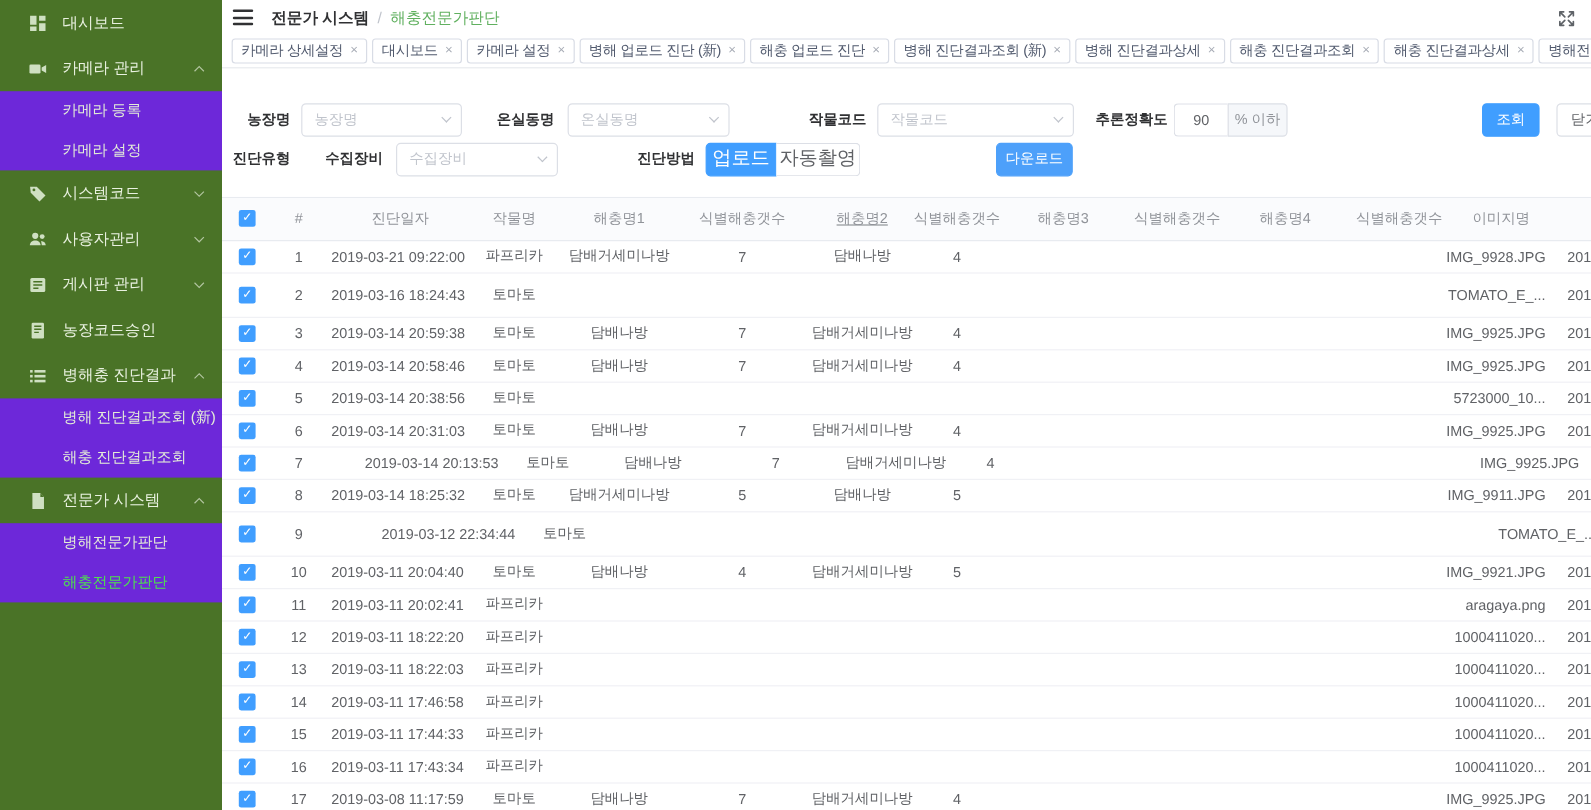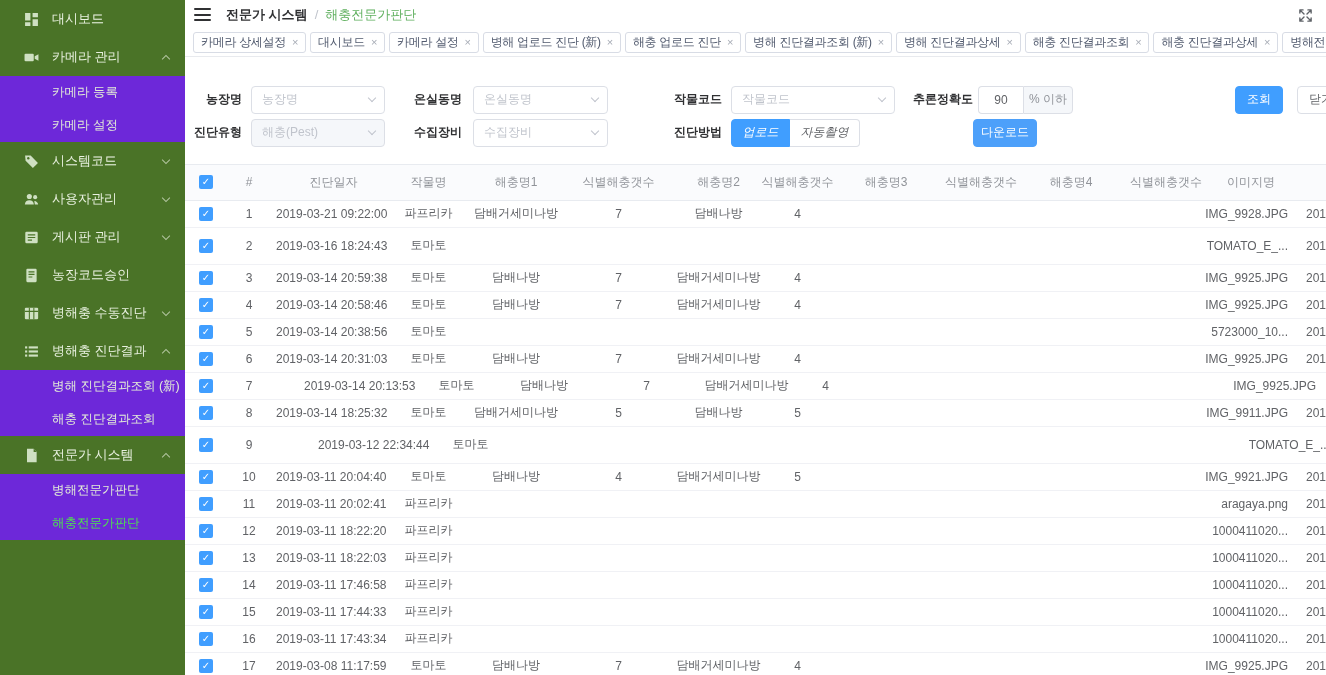--- a/index.html
+++ b/index.html
@@ -59,21 +59,21 @@
     border-right:none; border-radius:4px 0 0 4px; text-align:center; font-size:12px; color:#606266; outline:none; }
   .acc-addon { width:50px; height:28px; border:1px solid #dcdfe6; background:#f5f7fa;
     border-radius:0 4px 4px 0; color:#909399; font-size:12px; display:flex; align-items:center; justify-content:center; }
   .btn { height:28px; border-radius:4px; font-size:12px; display:flex; align-items:center;
     justify-content:center; cursor:pointer; flex-shrink:0; }
   .btn-primary { background:#409eff; border:1px solid #409eff; color:#fff; }
   .btn-plain { background:#fff; border:1px solid #dcdfe6; color:#606266; }
   .search-btn { width:48px; margin-left:auto; }
   .close-btn { width:48px; margin-left:14px; margin-right:-19px; }
   .method-group { display:flex; margin-left:9px; flex-shrink:0; }
-  .mbtn { height:28px; font-size:12px; display:flex; align-items:center; justify-content:center; cursor:pointer;font-style:italic; }
+  .mbtn { height:28px; font-size:16px; display:flex; align-items:center; justify-content:center; cursor:pointer; }
   .mbtn-on { width:59px; background:#409eff; border:1px solid #409eff; color:#fff; border-radius:4px 0 0 4px; }
   .mbtn-off { width:70px; background:#fff; border:1px solid #dcdfe6; border-left:none; color:#606266; border-radius:0 4px 4px 0; }
   .download-btn { width:64px; margin-left:113px; background:#4da0fa; border:1px solid #4da0fa; color:#fff; }
 
   
   .table { margin-top:12px; font-size:12px; color:#606266; overflow:hidden; }
   .thead { display:flex; align-items:center; height:37px; background:#fafbfd;
     border-top:1px solid #e8ebf0; border-bottom:1px solid #e8ebf0; color:#909399; }
   .trow { display:flex; align-items:center; height:27px; border-bottom:1px solid #f0f1f5; }
   .trow.tall { height:37px; }
@@ -150,30 +150,20 @@
           <svg viewBox="0 0 14 14">
             <rect x="2.2" y="0.8" width="9.6" height="12.4" rx="1"></rect>
             <path d="M4.2 3.6h5.6M4.2 6h5.6M4.2 8.4h3.6" stroke="#4a7327" stroke-width="1.1" fill="none"></path>
           </svg>
         </span>
         <span class="lab">농장코드승인</span>
       </div>
       <div class="side-item">
         <span class="icon">
           <svg viewBox="0 0 14 14">
-            <rect x="0.8" y="1.6" width="12.4" height="10.8" rx="1"></rect>
-            <path d="M.8 5h12.4M5 1.6v10.8M9.2 1.6v10.8" stroke="#4a7327" stroke-width="1" fill="none"></path>
-          </svg>
-        </span>
-        <span class="lab">병해충 수동진단</span>
-        <span class="chev down"></span>
-      </div>
-      <div class="side-item">
-        <span class="icon">
-          <svg viewBox="0 0 14 14">
             <rect x="1" y="2.2" width="2" height="2"></rect>
             <rect x="4.4" y="2.2" width="8.6" height="2"></rect>
             <rect x="1" y="6" width="2" height="2"></rect>
             <rect x="4.4" y="6" width="8.6" height="2"></rect>
             <rect x="1" y="9.8" width="2" height="2"></rect>
             <rect x="4.4" y="9.8" width="8.6" height="2"></rect>
           </svg>
         </span>
         <span class="lab">병해충 진단결과</span>
         <span class="chev up"></span>
@@ -281,24 +271,20 @@
           <span class="chev down"></span>
         </span>
         <span class="flabel lw4">추론정확도</span>
         <input class="acc-input" value="90" style="">
         <span class="acc-addon">% 이하</span>
         <span class="btn btn-primary search-btn">조회</span>
         <span class="btn btn-plain close-btn">닫기</span>
       </div>
       <div class="frow">
         <span class="flabel lw1">진단유형</span>
-        <span class="select sw1 disabled">
-          <span class="ph">해충(Pest)</span>
-          <span class="chev down"></span>
-        </span>
         <span class="flabel lw2">수집장비</span>
         <span class="select sw2">
           <span class="ph">수집장비</span>
           <span class="chev down"></span>
         </span>
         <span class="flabel lw3">진단방법</span>
         <span class="method-group">
           <span class="mbtn mbtn-on">업로드</span>
           <span class="mbtn mbtn-off">자동촬영</span>
         </span>
@@ -309,21 +295,21 @@
     <div class="table">
       <div class="thead" id="thead">
           <div class="cell al-c" style="width: 42px;">
             <span class="cb"></span>
           </div>
           <div class="cell al-c" style="width: 44px;">#</div>
           <div class="cell al-c" style="width: 125px;">진단일자</div>
           <div class="cell al-c" style="width: 65px;">작물명</div>
           <div class="cell al-c" style="width: 110px;">해충명1</div>
           <div class="cell al-c" style="width: 95px;">식별해충갯수</div>
-          <div class="cell al-c" style="width: 105px;">해충명2</div>
+          <div class="cell al-c" style="width: 105px; text-decoration: underline;">해충명2</div>
           <div class="cell al-c" style="width: 53px;">식별해충갯수</div>
           <div class="cell al-c" style="width: 124px;">해충명3</div>
           <div class="cell al-c" style="width: 66px;">식별해충갯수</div>
           <div class="cell al-c" style="width: 114px;">해충명4</div>
           <div class="cell al-c" style="width: 76px;">식별해충갯수</div>
           <div class="cell al-c" style="width: 94px;">이미지명</div>
           <div class="cell al-c" style="width: 70px;"></div>
         </div>
       <div id="tbody">
           <div class="trow">

